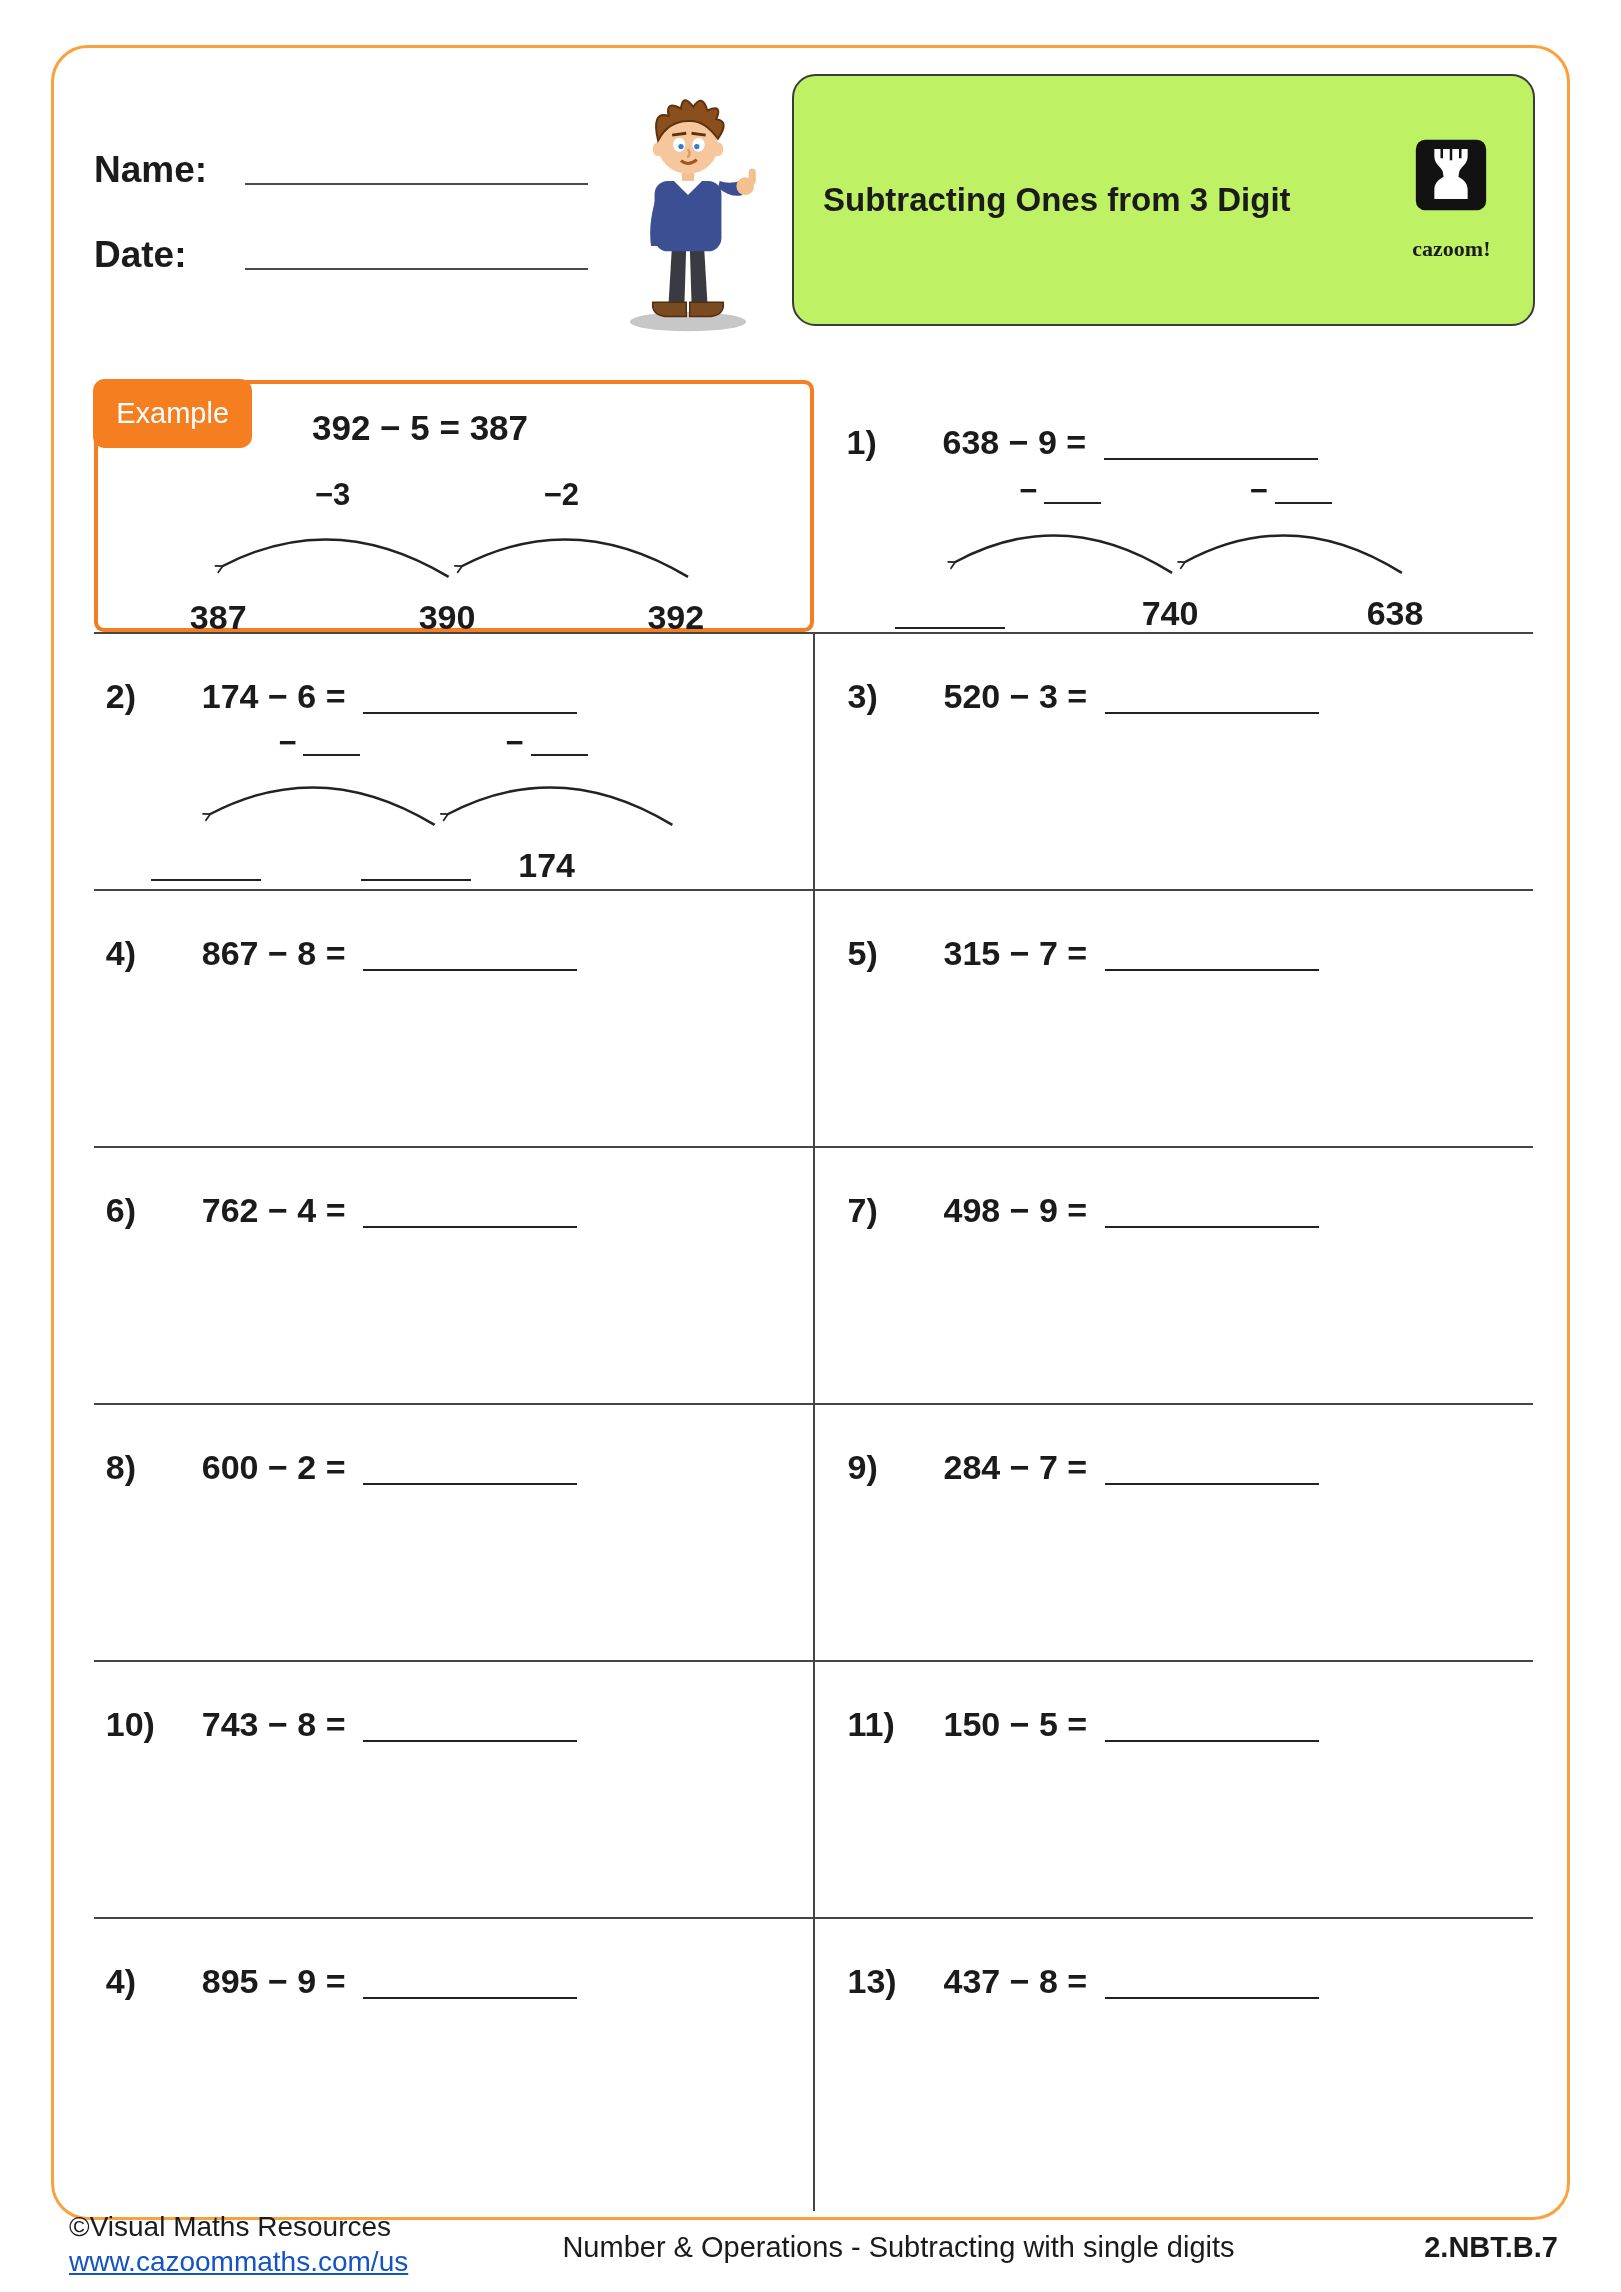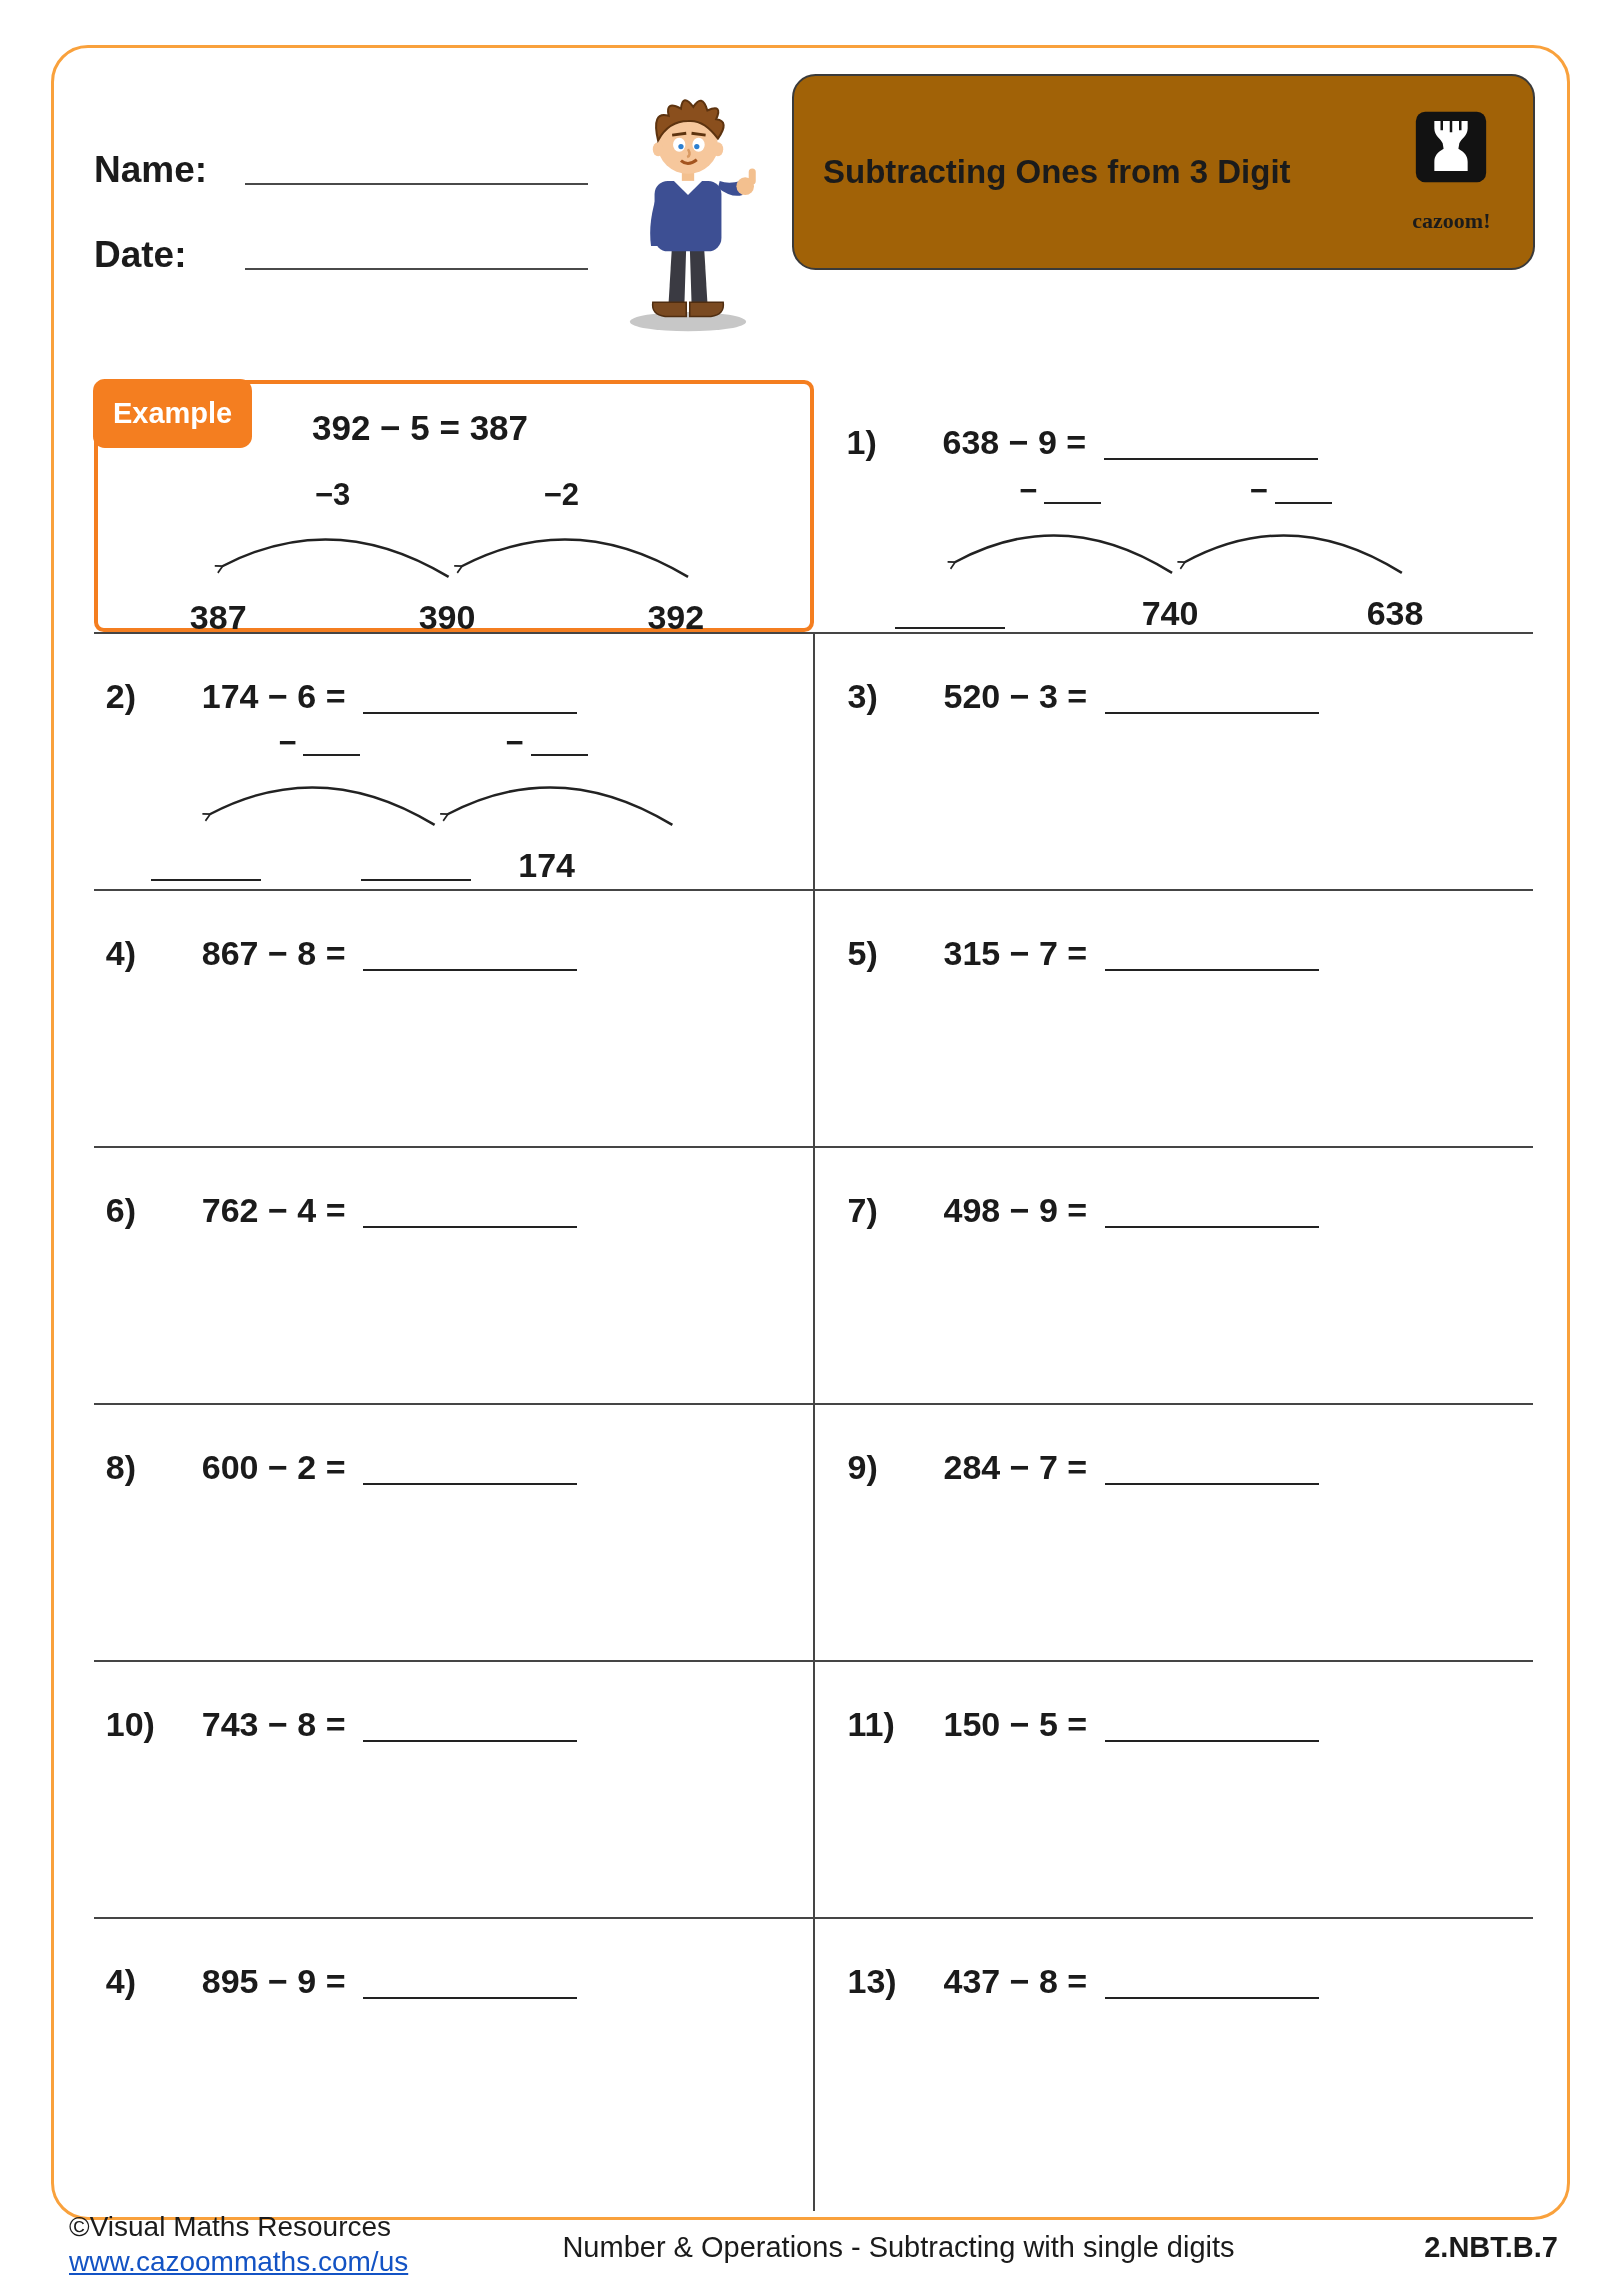--- a/index.html
+++ b/index.html
@@ -15,22 +15,22 @@
 
   
   .name-date { position:absolute; left:94px; top:149px; }
   .field { display:flex; align-items:flex-end; margin-bottom:43px; }
   .field .lbl { font-weight:bold; font-size:37px; width:137px; }
   .write-line { display:inline-block; width:343px; height:0; border-bottom:2.9px solid #4a4a4a; margin:0 0 5.9px 13.7px; }
 
   .mascot { position:absolute; left:600px; top:57px; width:176px; height:290px; }
 
   .title-box {
-    position:absolute; left:792px; top:74px; width:743px; height:196px;
-    border:2.9px solid #3a3a3a; border-radius:23.5px; background:#a16207;
+    position:absolute; left:792px; top:74px; width:743px; height:252px;
+    border:2.9px solid #3a3a3a; border-radius:23.5px; background:#bef264;
     display:flex; align-items:center; padding:0 21.6px 0 29px; gap:15.7px;
   }
   .title-text { font-weight:bold; font-size:33px; line-height:1.28; flex:1; }
   .logo { width:120px; text-align:center; flex:none; }
   .logo-text { font-family:"Liberation Serif", serif; font-weight:bold; font-size:22px; margin-top:20px; }
 
   
   .ws { position:absolute; left:94px; top:380px; width:1439px; }
   .row { display:flex; }
   .row .cell { flex:1; position:relative; }
@@ -42,21 +42,21 @@
 
   .q { display:flex; align-items:flex-end; padding:43px 0 0 11.8px; font-weight:bold; font-size:34px; }
   .cell.cright .q { padding-left:33px; }
   .q .qn { width:96px; flex:none; }
   .answer-line { display:inline-block; width:214px; height:0; border-bottom:2.9px solid #222; margin:0 0 2px 17.6px; }
 
   
   .example-box { position:absolute; inset:0; border:4.9px solid #F47E20; border-radius:9.8px; }
   .example-tab {
     position:absolute; left:-4.9px; top:-4.9px; width:159px; height:69px;
-    background:#F47E20; color:#fff; font-weight:bold; font-size:29px;
+    background:#F47E20; color:#fff; font-weight:normal; font-size:29px;
     border-radius:11.8px; display:flex; align-items:center; justify-content:center;
   }
   .ex-eq { position:absolute; left:214px; top:23.5px; font-weight:bold; font-size:35px;text-align:center; }
 
   
   .numline { position:absolute; }
   .nl-labels { position:relative; height:41px; font-weight:bold; font-size:31px; }
   .nl-label { position:absolute; bottom:0; transform:translateX(-50%); display:flex; align-items:flex-end; gap:6.9px; white-space:nowrap; }
   .blank-sm { display:inline-block; width:57px; height:0; border-bottom:2.9px solid #222; margin-bottom:4.9px; }
   .nl-arcs { display:block; width:100%; height:71px; overflow:visible; }

